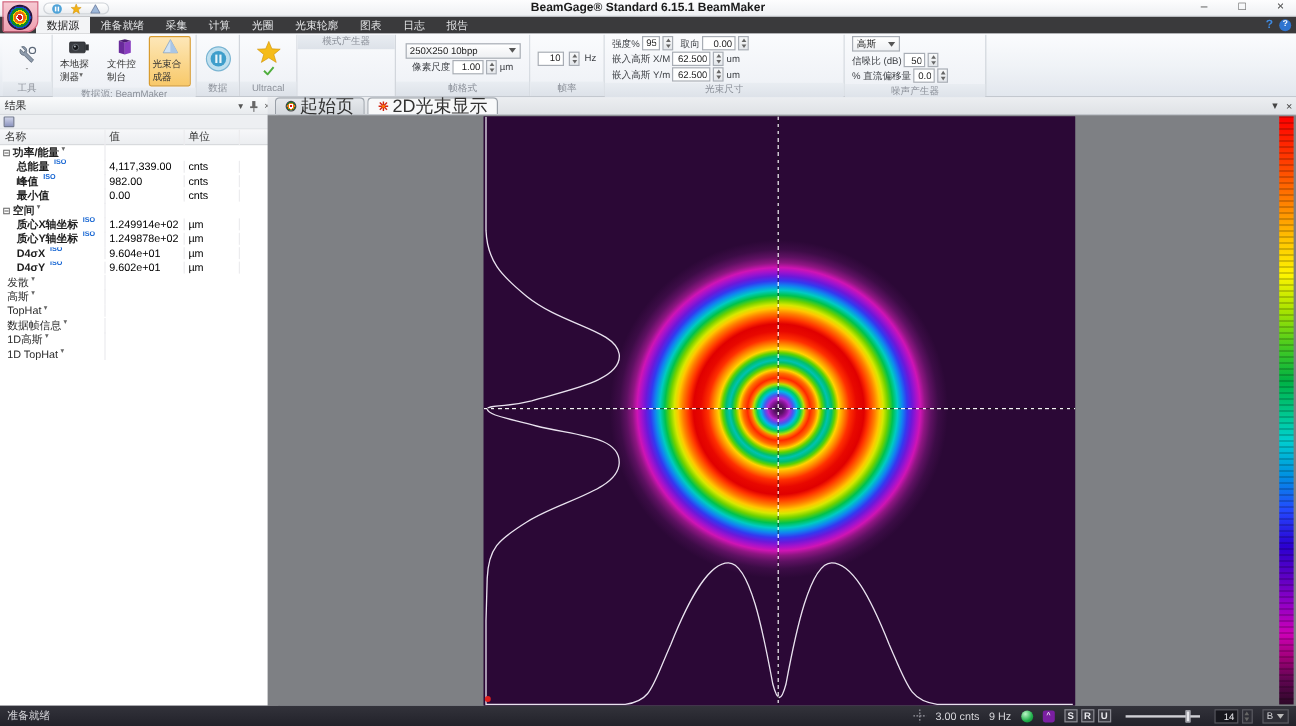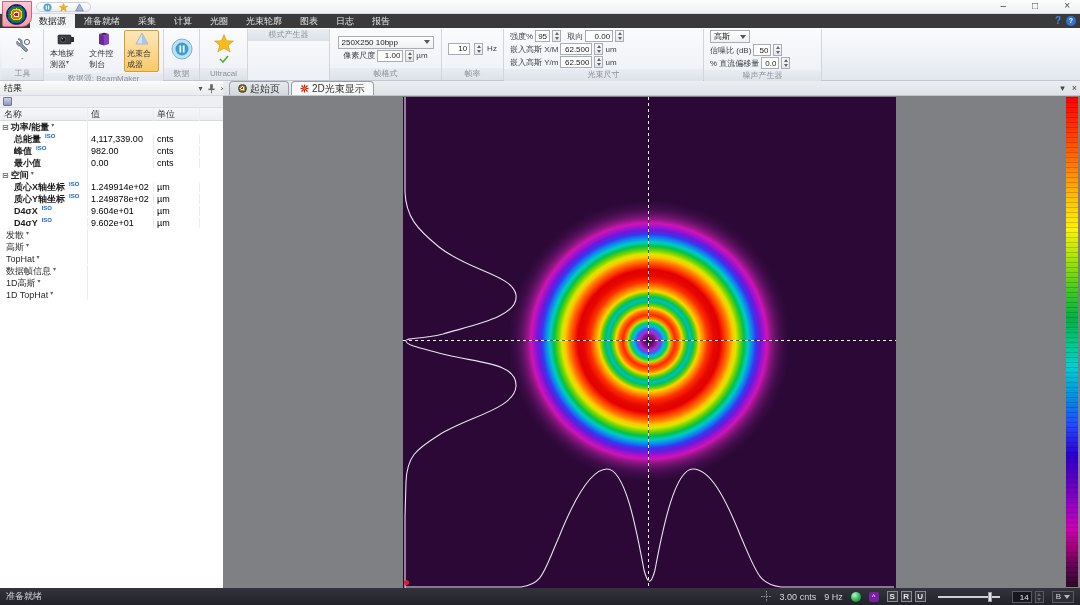--- a/index.html
+++ b/index.html
@@ -110,21 +110,21 @@
   .nm { font-weight:bold; color:#1c1c1c; }
   .iso { color:#1464d2; font-weight:bold; font-size:6px; position:relative;
     top:-3px; margin-left:2px; }
   .trow.coll .c-name { padding-left:6px; color:#2a2a2a; }
 
   
   .docarea { position:absolute; left:223px; top:0; width:857px; height:507px; }
   .doctabs { position:absolute; left:0; top:0; width:857px; height:15px;
     background:linear-gradient(#eceef1,#dfe2e6); border-bottom:1px solid #c2c6cc;
     display:flex; align-items:flex-end; padding-left:6px; }
-  .dtab { height:14px; display:flex; align-items:center; gap:3px; font-size:10px;
+  .dtab { height:14px; display:flex; align-items:center; gap:3px; font-size:15px;
     padding:0 8px; border:1px solid #9aa0a8; border-bottom:none;
     border-radius:4px 4px 0 0; background:linear-gradient(#e6e9ed,#d4d8dd);
     color:#333; margin-right:2px; cursor:default;margin-top:13px; }
   .dtab.active { background:#f8f9fa; font-weight:normal; }
   .dtab-ctl { position:absolute; right:3px; top:2px; display:flex; gap:7px;
     font-size:9px; color:#444; align-items:center; }
   .bullseye-s { width:9px; height:9px; border-radius:50%;
     background:radial-gradient(circle,#d01020 0 1px,#fff 1px 2px,#e87a10 2px 3px,
       #0f8a28 3px 4px,#1050c8 4px 5px); border:1px solid #444; }
   .doccontent { position:absolute; left:0; top:15px; width:857px; height:492px;
@@ -189,20 +189,21 @@
     background:radial-gradient(circle at 35% 30%, #baf5c6, #1faf4a 60%, #0e7e30); }
   .purpsq { width:10px; height:10px; border-radius:2px; background:#7a1fa2;
     color:#fff; font-size:7px; display:flex; align-items:center; justify-content:center; }
 </style>
 </head>
 <body>
 
 <div class="app">
 
   <div class="titlebar">
+    <div class="title">BeamGage® Standard 6.15.1 BeamMaker</div>
     <div class="winctl">
       <span>–</span>
       <span>□</span>
       <span>×</span>
     </div>
   </div>
   <div class="logo-plate">
     <div class="logo-bullseye"></div>
   </div>
   <div class="qat">

